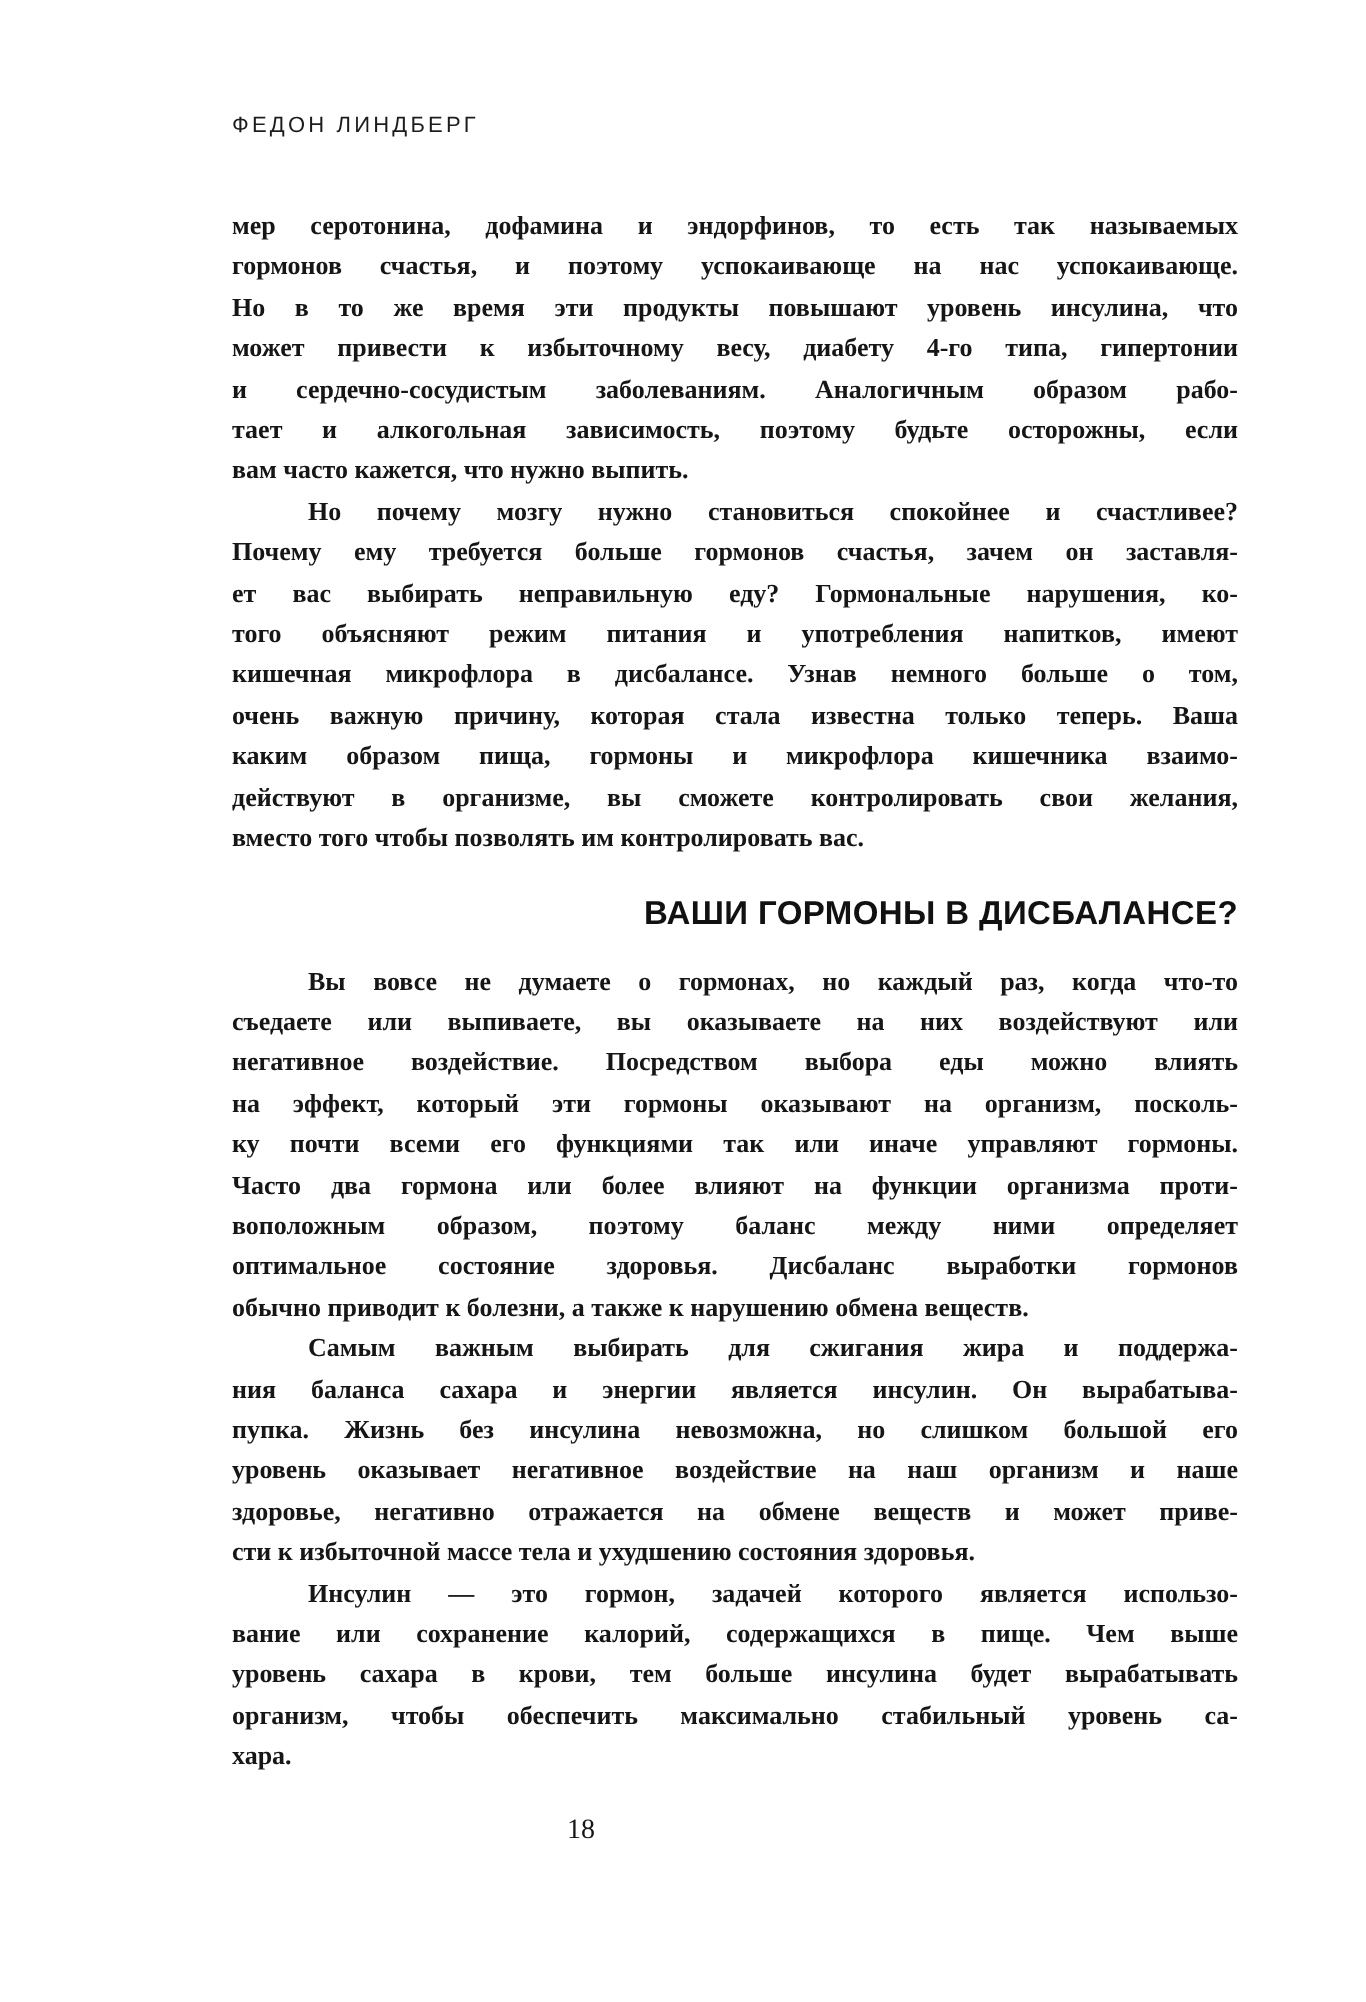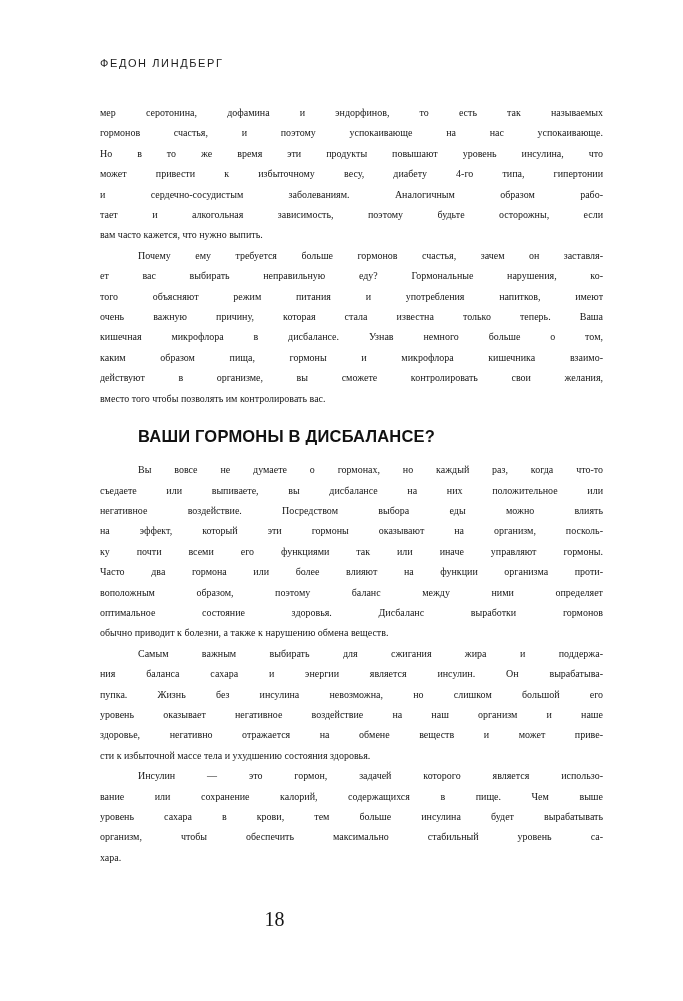--- a/index.html
+++ b/index.html
@@ -10,63 +10,66 @@
     background: #ffffff;
     color: #161616;
     font-family: "Liberation Serif", serif;
     overflow: hidden;
   }
   .page {
     position: relative;
     width: 549px;
     height: 1001px;
     background: #ffffff;
+    margin-left: 16px;
   }
   .running-header {
     position: absolute;
     left: 100px;
     top: 57px;
     font-family: "Liberation Sans", sans-serif;
     font-size: 11px;
     letter-spacing: 1.6px;
     color: #1c1c1c;
     white-space: nowrap;
   }
   .text-block {
     position: absolute;
     left: 100px;
     top: 103px;
     width: 503px;
   }
   .para { margin: 0; padding: 0; }
   .line {
-    font-size: 10px;
+    font-size: 13px;
     line-height: 20.4px;
     text-align: justify;
     text-align-last: justify;
+    font-weight: bold;
   }
   .para .line:last-child { text-align-last: left; }
   .para.indent .line:first-child { text-indent: 38px; }
   .heading {
     font-family: "Liberation Sans", sans-serif;
     font-weight: 700;
     font-size: 16.5px;
     line-height: 21px;
     letter-spacing: 0.2px;
     margin: 17px 0 13px 0;
     padding-left: 38px;
     color: #111111;
+    text-align: right;
   }
   .page-number {
     position: absolute;
     left: 0;
     right: 0;
     top: 908px;
     text-align: center;
-    font-size: 20px;
+    font-size: 14px;
     color: #161616;
   }
 </style>
 </head>
 <body>
 
 <div class="page">
 
   <div class="running-header">ФЕДОН ЛИНДБЕРГ</div>
 
@@ -76,35 +79,36 @@
       <div class="line">мер серотонина, дофамина и эндорфинов, то есть так называемых</div>
       <div class="line">гормонов счастья, и поэтому успокаивающе на нас успокаивающе.</div>
       <div class="line">Но в то же время эти продукты повышают уровень инсулина, что</div>
       <div class="line">может привести к избыточному весу, диабету 4-го типа, гипертонии</div>
       <div class="line">и сердечно-сосудистым заболеваниям. Аналогичным образом рабо-</div>
       <div class="line">тает и алкогольная зависимость, поэтому будьте осторожны, если</div>
       <div class="line">вам часто кажется, что нужно выпить.</div>
     </div>
 
     <div class="para indent">
+      <div class="line">Но почему мозгу нужно становиться спокойнее и счастливее?</div>
       <div class="line">Почему ему требуется больше гормонов счастья, зачем он заставля-</div>
       <div class="line">ет вас выбирать неправильную еду? Гормональные нарушения, ко-</div>
       <div class="line">того объясняют режим питания и употребления напитков, имеют</div>
+      <div class="line">кишечная микрофлора в дисбалансе. Узнав немного больше о том,</div>
       <div class="line">очень важную причину, которая стала известна только теперь. Ваша</div>
-      <div class="line">кишечная микрофлора в дисбалансе. Узнав немного больше о том,</div>
       <div class="line">каким образом пища, гормоны и микрофлора кишечника взаимо-</div>
       <div class="line">действуют в организме, вы сможете контролировать свои желания,</div>
       <div class="line">вместо того чтобы позволять им контролировать вас.</div>
     </div>
 
     <div class="heading">ВАШИ ГОРМОНЫ В ДИСБАЛАНСЕ?</div>
 
     <div class="para indent">
       <div class="line">Вы вовсе не думаете о гормонах, но каждый раз, когда что-то</div>
-      <div class="line">съедаете или выпиваете, вы дисбалансе на них положительное или</div>
+      <div class="line">съедаете или выпиваете, вы оказываете на них воздействуют или</div>
       <div class="line">негативное воздействие. Посредством выбора еды можно влиять</div>
       <div class="line">на эффект, который эти гормоны оказывают на организм, посколь-</div>
       <div class="line">ку почти всеми его функциями так или иначе управляют гормоны.</div>
       <div class="line">Часто два гормона или более влияют на функции организма проти-</div>
       <div class="line">воположным образом, поэтому баланс между ними определяет</div>
       <div class="line">оптимальное состояние здоровья. Дисбаланс выработки гормонов</div>
       <div class="line">обычно приводит к болезни, а также к нарушению обмена веществ.</div>
     </div>
 
     <div class="para indent">

